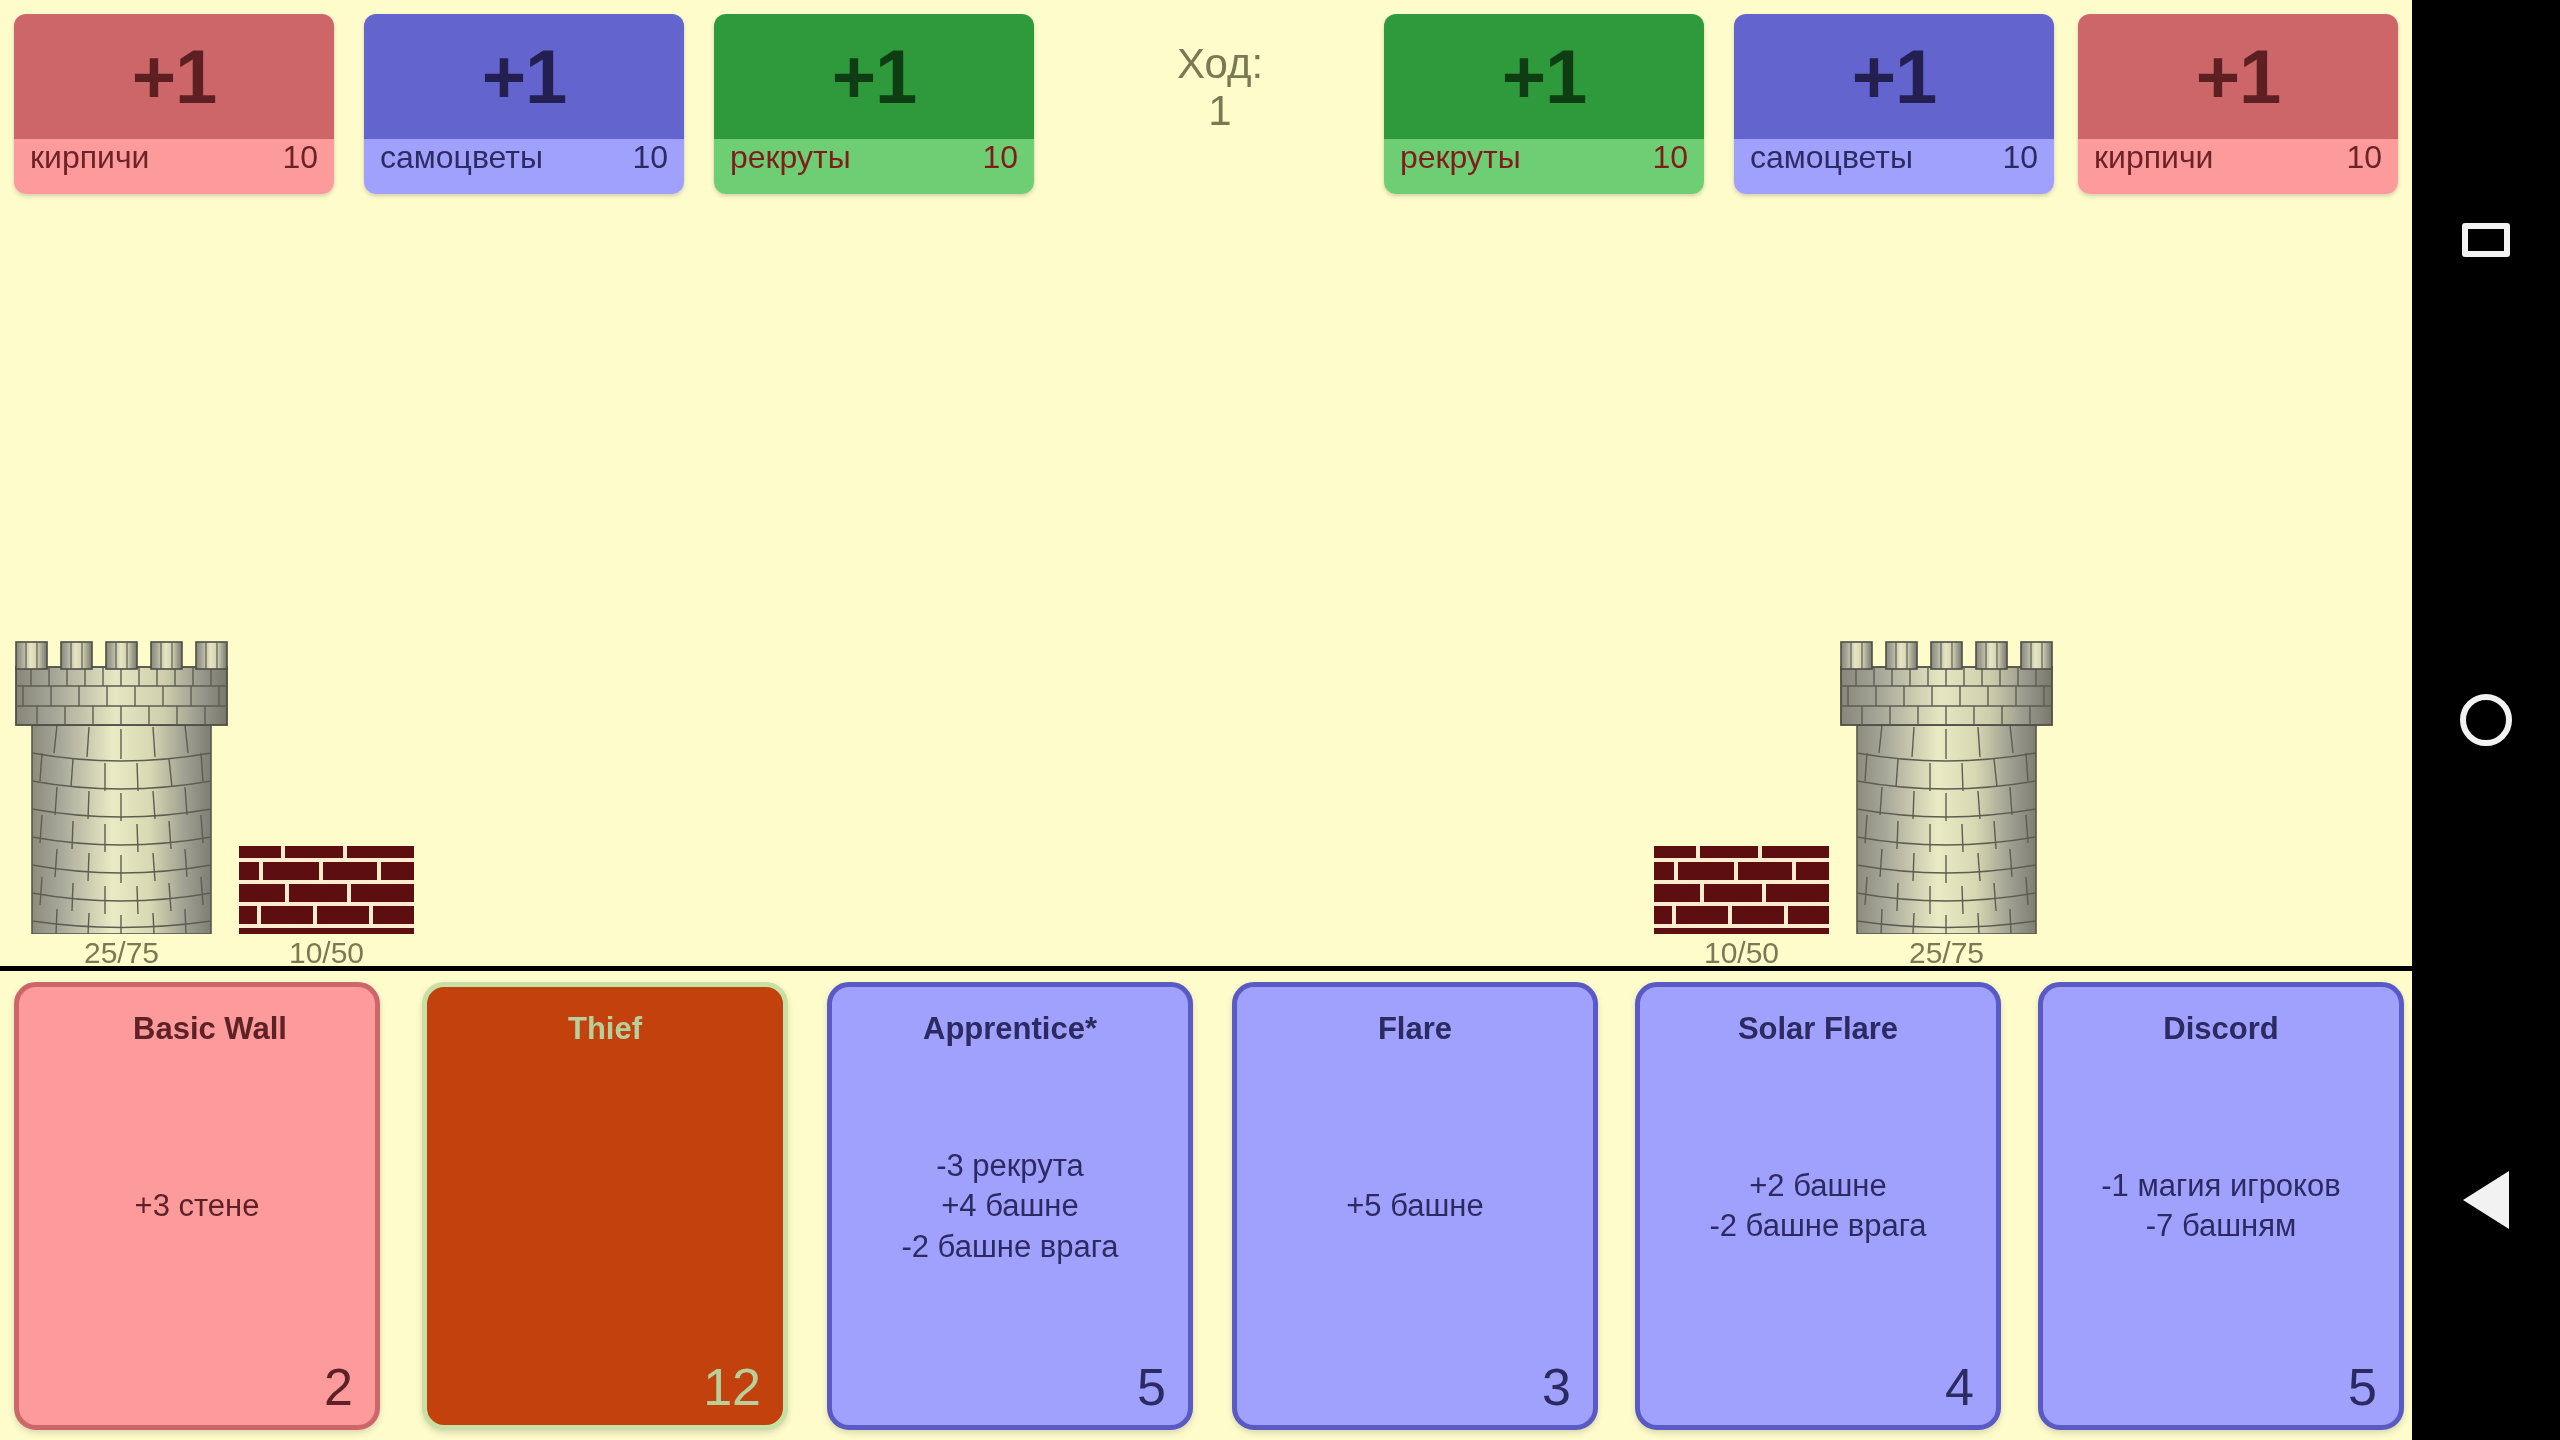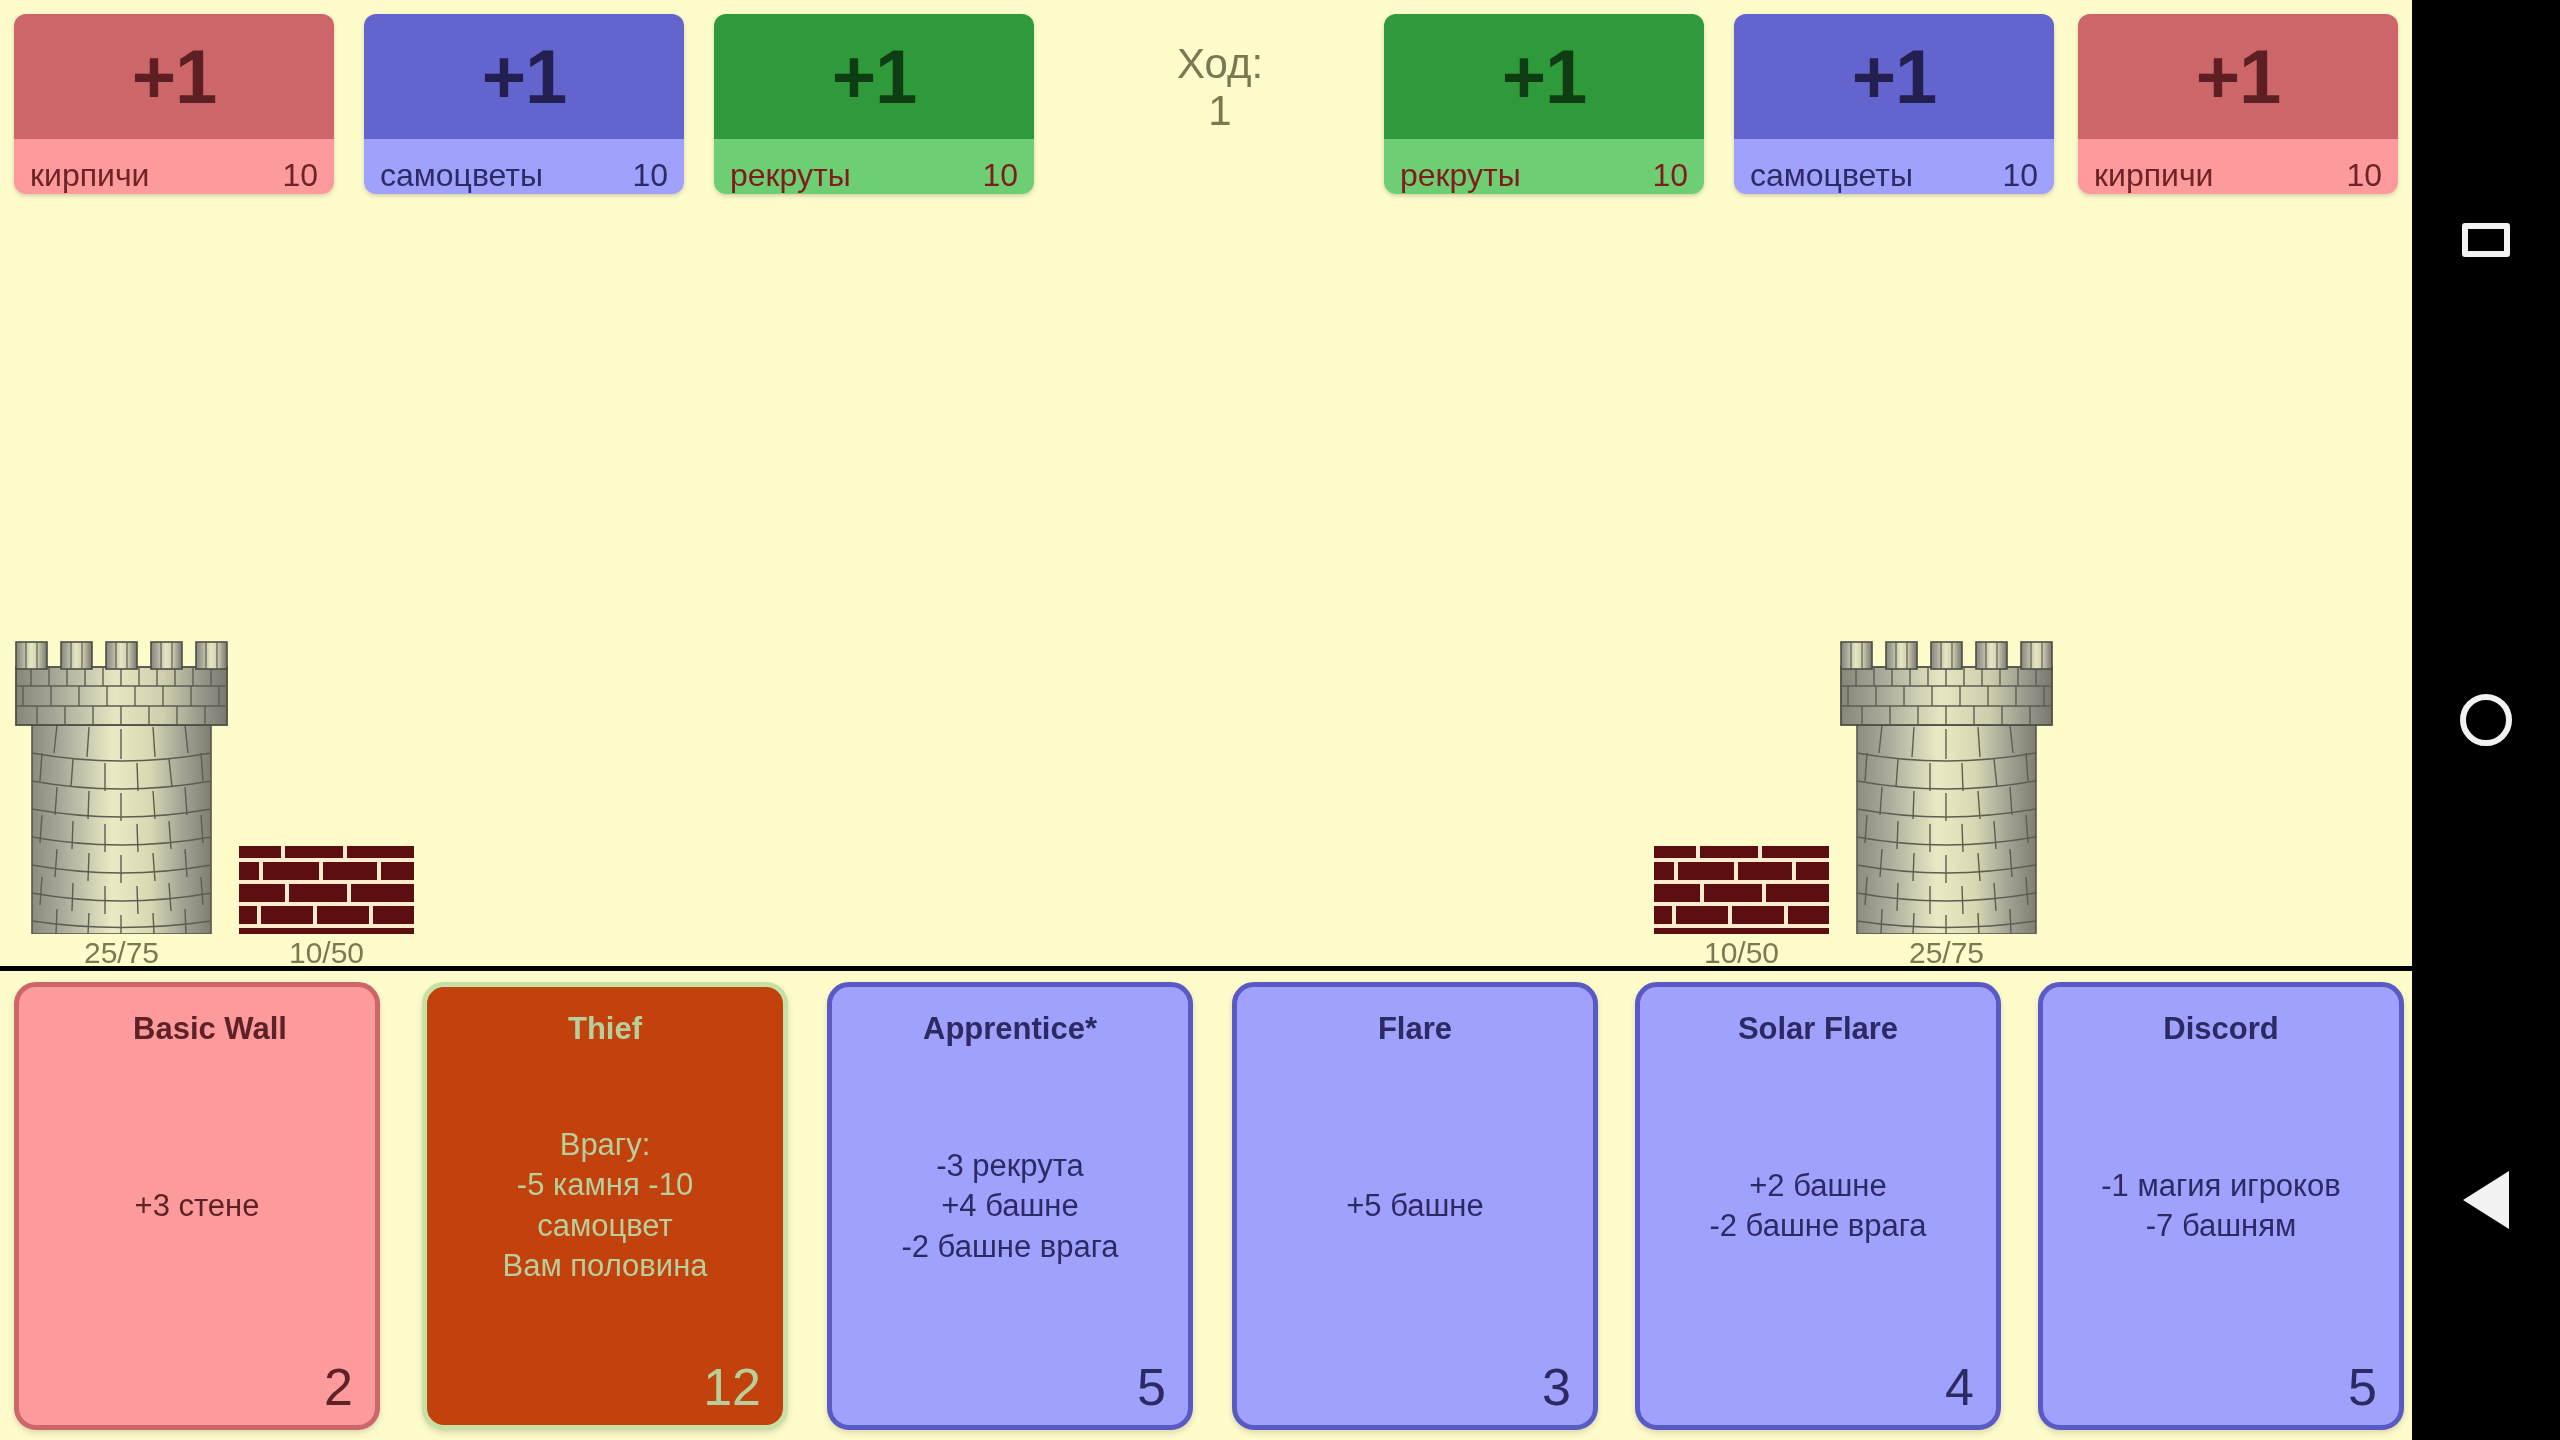--- a/index.html
+++ b/index.html
@@ -49,21 +49,21 @@
   }
   .res-plus {
     font-size:76px;
     font-weight:bold;
     line-height:1;
     letter-spacing:-1px;
   }
   .res-bot {
     height:55px;
     display:flex;
-    align-items:flex-end;
+    align-items:flex-start;
     justify-content:space-between;
     padding:0 16px;
     font-size:32px;
   }
 
   
   .res-brick .res-top { background:#cc6668; }
   .res-brick .res-plus { color:#5e1f22; }
   .res-brick .res-bot  { background:#fc9a9c; color:#6d2327; }
   
@@ -588,24 +588,20 @@
     <div id="hand">
 
       <div class="card red" style="left:14px;">
         <div class="card-title">Basic Wall</div>
         <div class="card-text">+3 стене</div>
         <div class="card-cost">2</div>
       </div>
 
       <div class="card disabled" style="left:422px;">
         <div class="card-title">Thief</div>
-        <div class="card-text">Врагу:
--5 камня -10
-самоцвет
-Вам половина</div>
         <div class="card-cost">12</div>
       </div>
 
       <div class="card blue" style="left:827px;">
         <div class="card-title">Apprentice*</div>
         <div class="card-text">-3 рекрута
 +4 башне
 -2 башне врага</div>
         <div class="card-cost">5</div>
       </div>

